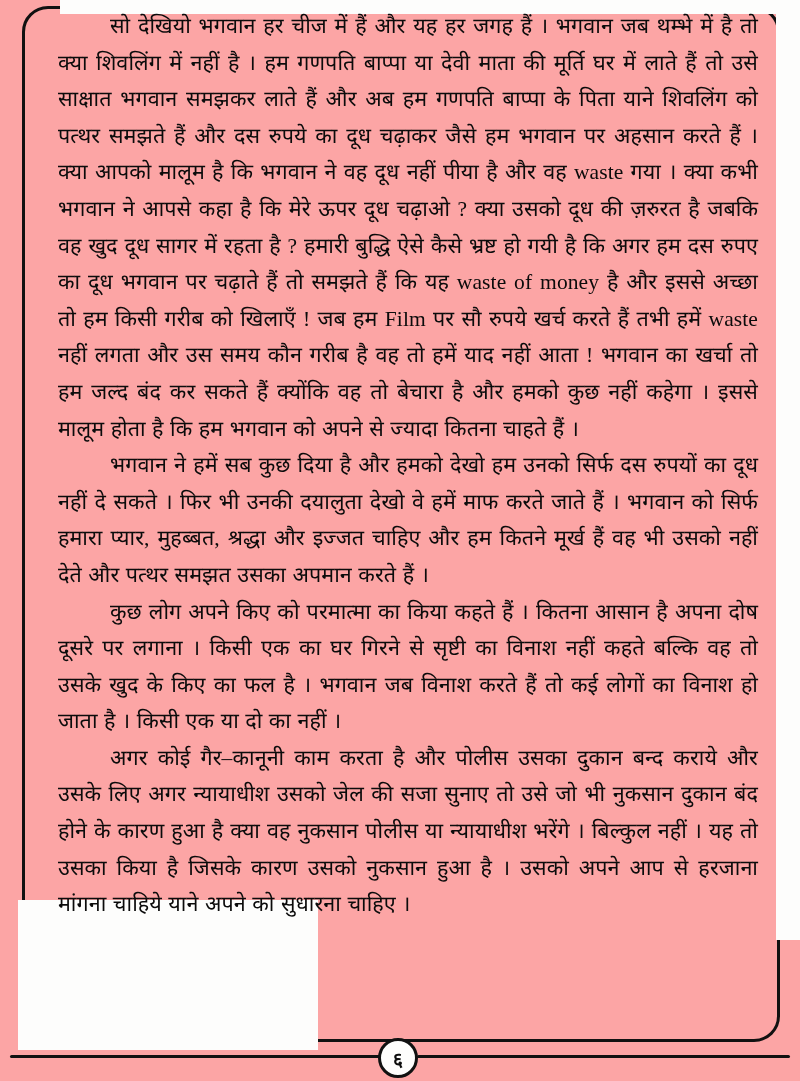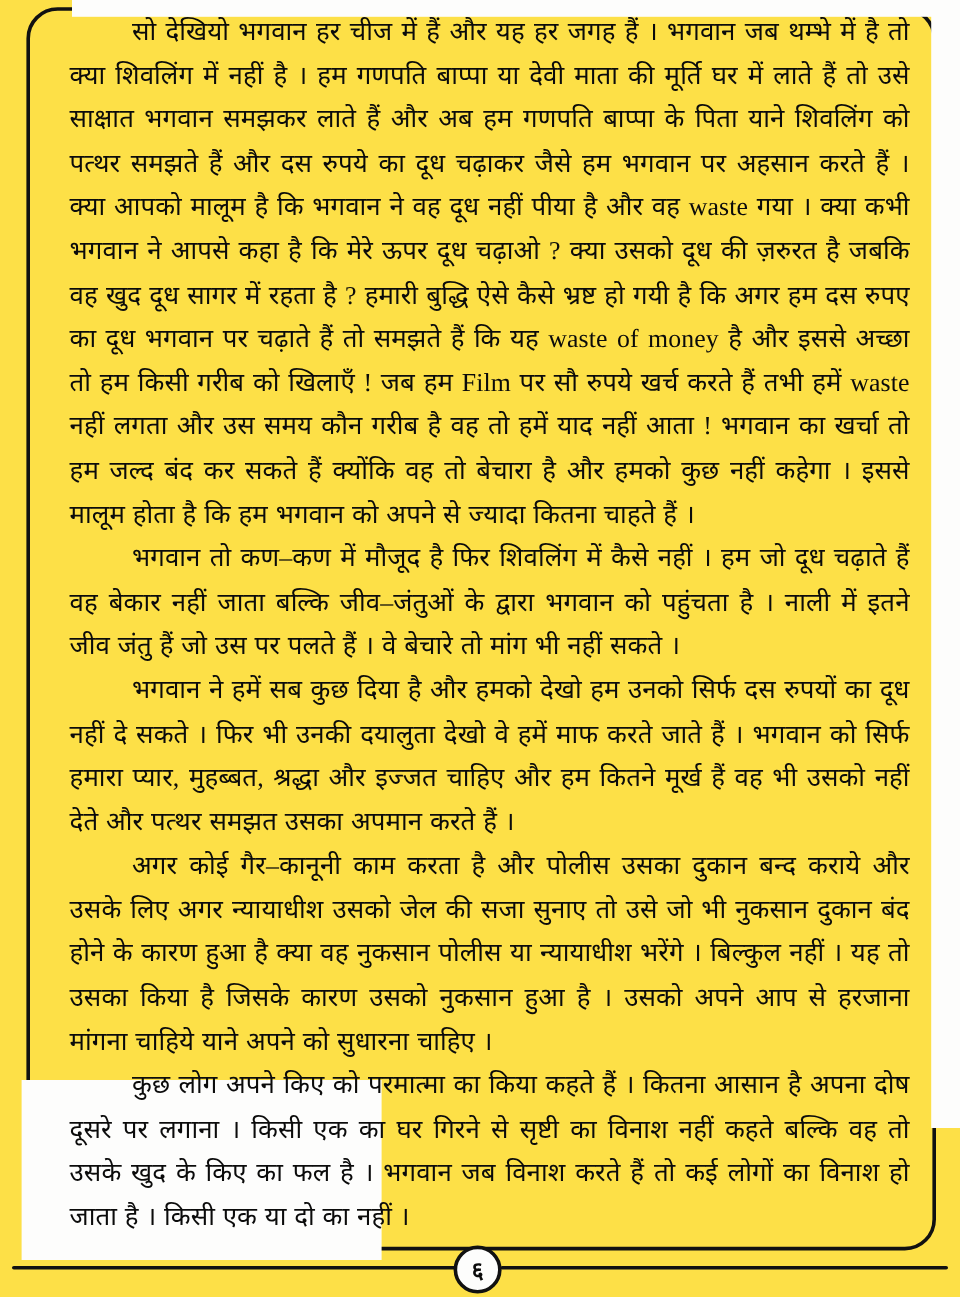--- a/index.html
+++ b/index.html
@@ -7,21 +7,21 @@
     padding: 0;
     background: #ffffff;
   }
   body {
     font-family: "Liberation Serif", "DejaVu Serif", serif;
   }
   .page {
     position: relative;
     width: 800px;
     height: 1081px;
-    background: #fde047;
+    background: #fca5a5;
     overflow: hidden;
     box-sizing: border-box;
   }
   
   .page-frame {
     position: absolute;
     left: 22px;
     top: 6px;
     width: 758px;
     height: 1036px;
@@ -114,24 +114,23 @@
 
 <div class="page">
 
   <div class="page-frame"></div>
   <div class="frame-mask-top"></div>
   <div class="frame-mask-right"></div>
   <div class="frame-mask-bottom-left"></div>
 
   <div class="text-body">
     <p class="para">सो देखियो भगवान हर चीज में हैं और यह हर जगह हैं । भगवान जब थम्भे में है तो क्या शिवलिंग में नहीं है । हम गणपति बाप्पा या देवी माता की मूर्ति घर में लाते हैं तो उसे साक्षात भगवान समझकर लाते हैं और अब हम गणपति बाप्पा के पिता याने शिवलिंग को पत्थर समझते हैं और दस रुपये का दूध चढ़ाकर जैसे हम भगवान पर अहसान करते हैं । क्या आपको मालूम है कि भगवान ने वह दूध नहीं पीया है और वह waste गया । क्या कभी भगवान ने आपसे कहा है कि मेरे ऊपर दूध चढ़ाओ ? क्या उसको दूध की ज़रुरत है जबकि वह खुद दूध सागर में रहता है ? हमारी बुद्धि ऐसे कैसे भ्रष्ट हो गयी है कि अगर हम दस रुपए का दूध भगवान पर चढ़ाते हैं तो समझते हैं कि यह waste of money है और इससे अच्छा तो हम किसी गरीब को खिलाएँ ! जब हम Film पर सौ रुपये खर्च करते हैं तभी हमें waste नहीं लगता और उस समय कौन गरीब है वह तो हमें याद नहीं आता ! भगवान का खर्चा तो हम जल्द बंद कर सकते हैं क्योंकि वह तो बेचारा है और हमको कुछ नहीं कहेगा । इससे मालूम होता है कि हम भगवान को अपने से ज्यादा कितना चाहते हैं ।</p>
-    <p class="para">भगवान तो कण–कण में मौजूद है फिर शिवलिंग में कैसे नहीं । हम जो दूध चढ़ाते हैं वह बेकार नहीं जाता बल्कि जीव–जंतुओं के द्वारा भगवान को पहुंचता है । नाली में इतने जीव जंतु हैं जो उस पर पलते हैं । वे बेचारे तो मांग भी नहीं सकते ।</p>
     <p class="para">भगवान ने हमें सब कुछ दिया है और हमको देखो हम उनको सिर्फ दस रुपयों का दूध नहीं दे सकते । फिर भी उनकी दयालुता देखो वे हमें माफ करते जाते हैं । भगवान को सिर्फ हमारा प्यार, मुहब्बत, श्रद्धा और इज्जत चाहिए और हम कितने मूर्ख हैं वह भी उसको नहीं देते और पत्थर समझत उसका अपमान करते हैं ।</p>
+    <p class="para">कुछ लोग अपने किए को परमात्मा का किया कहते हैं । कितना आसान है अपना दोष दूसरे पर लगाना । किसी एक का घर गिरने से सृष्टी का विनाश नहीं कहते बल्कि वह तो उसके खुद के किए का फल है । भगवान जब विनाश करते हैं तो कई लोगों का विनाश हो जाता है । किसी एक या दो का नहीं ।</p>
     <p class="para">अगर कोई गैर–कानूनी काम करता है और पोलीस उसका दुकान बन्द कराये और उसके लिए अगर न्यायाधीश उसको जेल की सजा सुनाए तो उसे जो भी नुकसान दुकान बंद होने के कारण हुआ है क्या वह नुकसान पोलीस या न्यायाधीश भरेंगे । बिल्कुल नहीं । यह तो उसका किया है जिसके कारण उसको नुकसान हुआ है । उसको अपने आप से हरजाना मांगना चाहिये याने अपने को सुधारना चाहिए ।</p>
-    <p class="para">कुछ लोग अपने किए को परमात्मा का किया कहते हैं । कितना आसान है अपना दोष दूसरे पर लगाना । किसी एक का घर गिरने से सृष्टी का विनाश नहीं कहते बल्कि वह तो उसके खुद के किए का फल है । भगवान जब विनाश करते हैं तो कई लोगों का विनाश हो जाता है । किसी एक या दो का नहीं ।</p>
   </div>
 
   <div class="footer">
     <div class="rule-left"></div>
     <div class="rule-right"></div>
     <div class="page-num-circle">
       <span>६</span>
     </div>
   </div>
 

